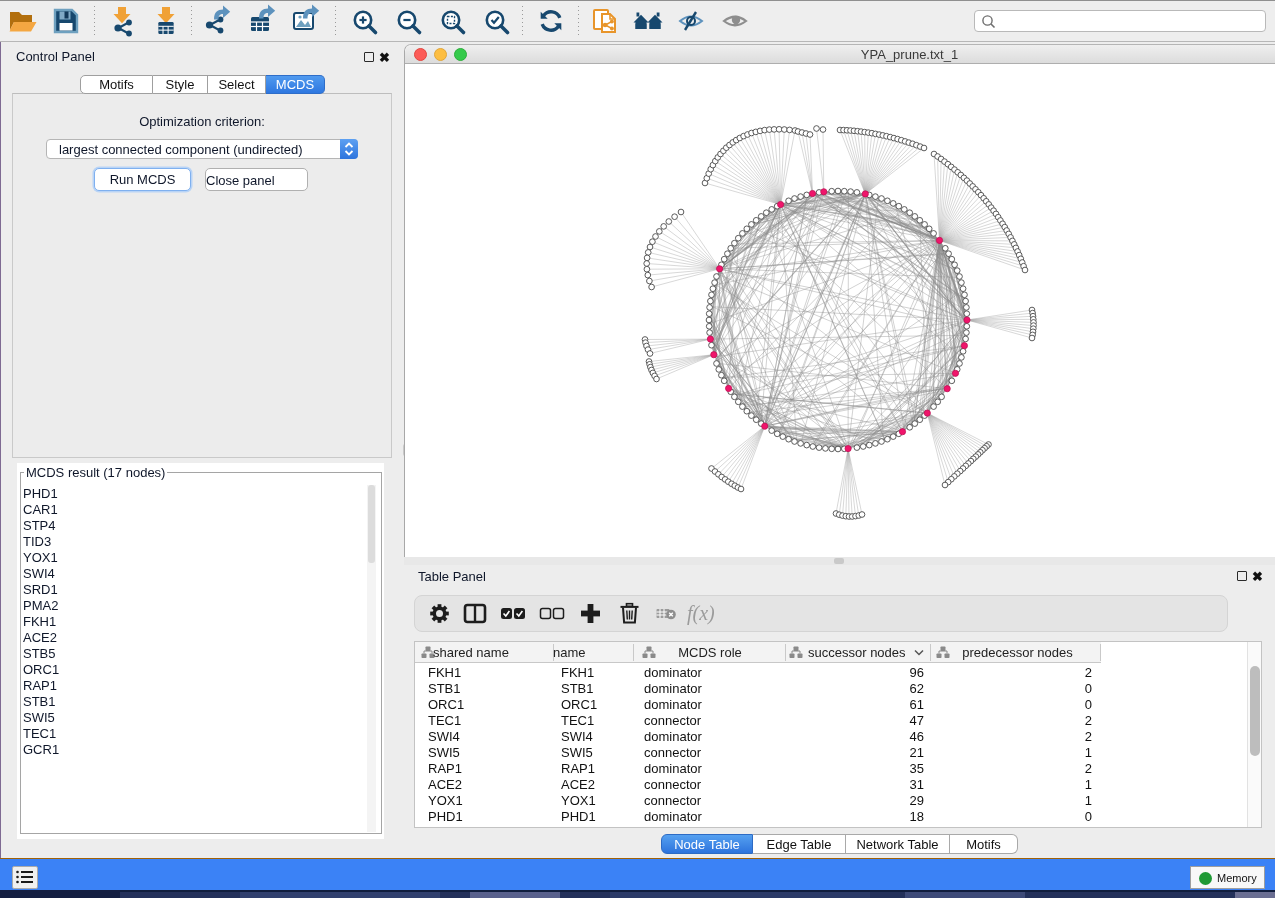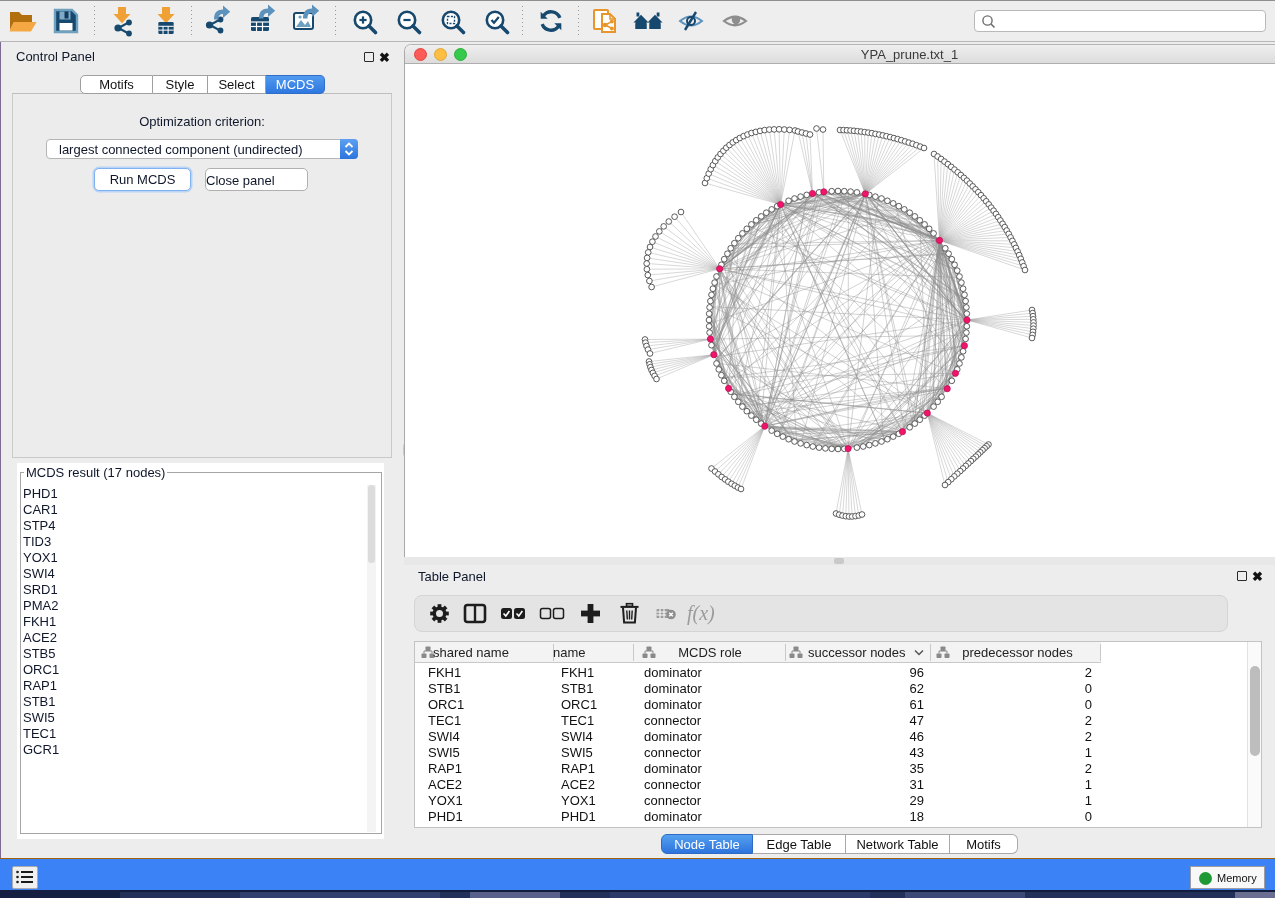--- a/index.html
+++ b/index.html
@@ -1252,21 +1252,21 @@
           <span class="c1">SWI4</span>
           <span class="c2">SWI4</span>
           <span class="c3">dominator</span>
           <span class="c4">46</span>
           <span class="c5">2</span>
         </div>
         <div class="row" style="top:80px">
           <span class="c1">SWI5</span>
           <span class="c2">SWI5</span>
           <span class="c3">connector</span>
-          <span class="c4">43</span>
+          <span class="c4">21</span>
           <span class="c5">1</span>
         </div>
         <div class="row" style="top:96px">
           <span class="c1">RAP1</span>
           <span class="c2">RAP1</span>
           <span class="c3">dominator</span>
           <span class="c4">35</span>
           <span class="c5">2</span>
         </div>
         <div class="row" style="top:112px">

